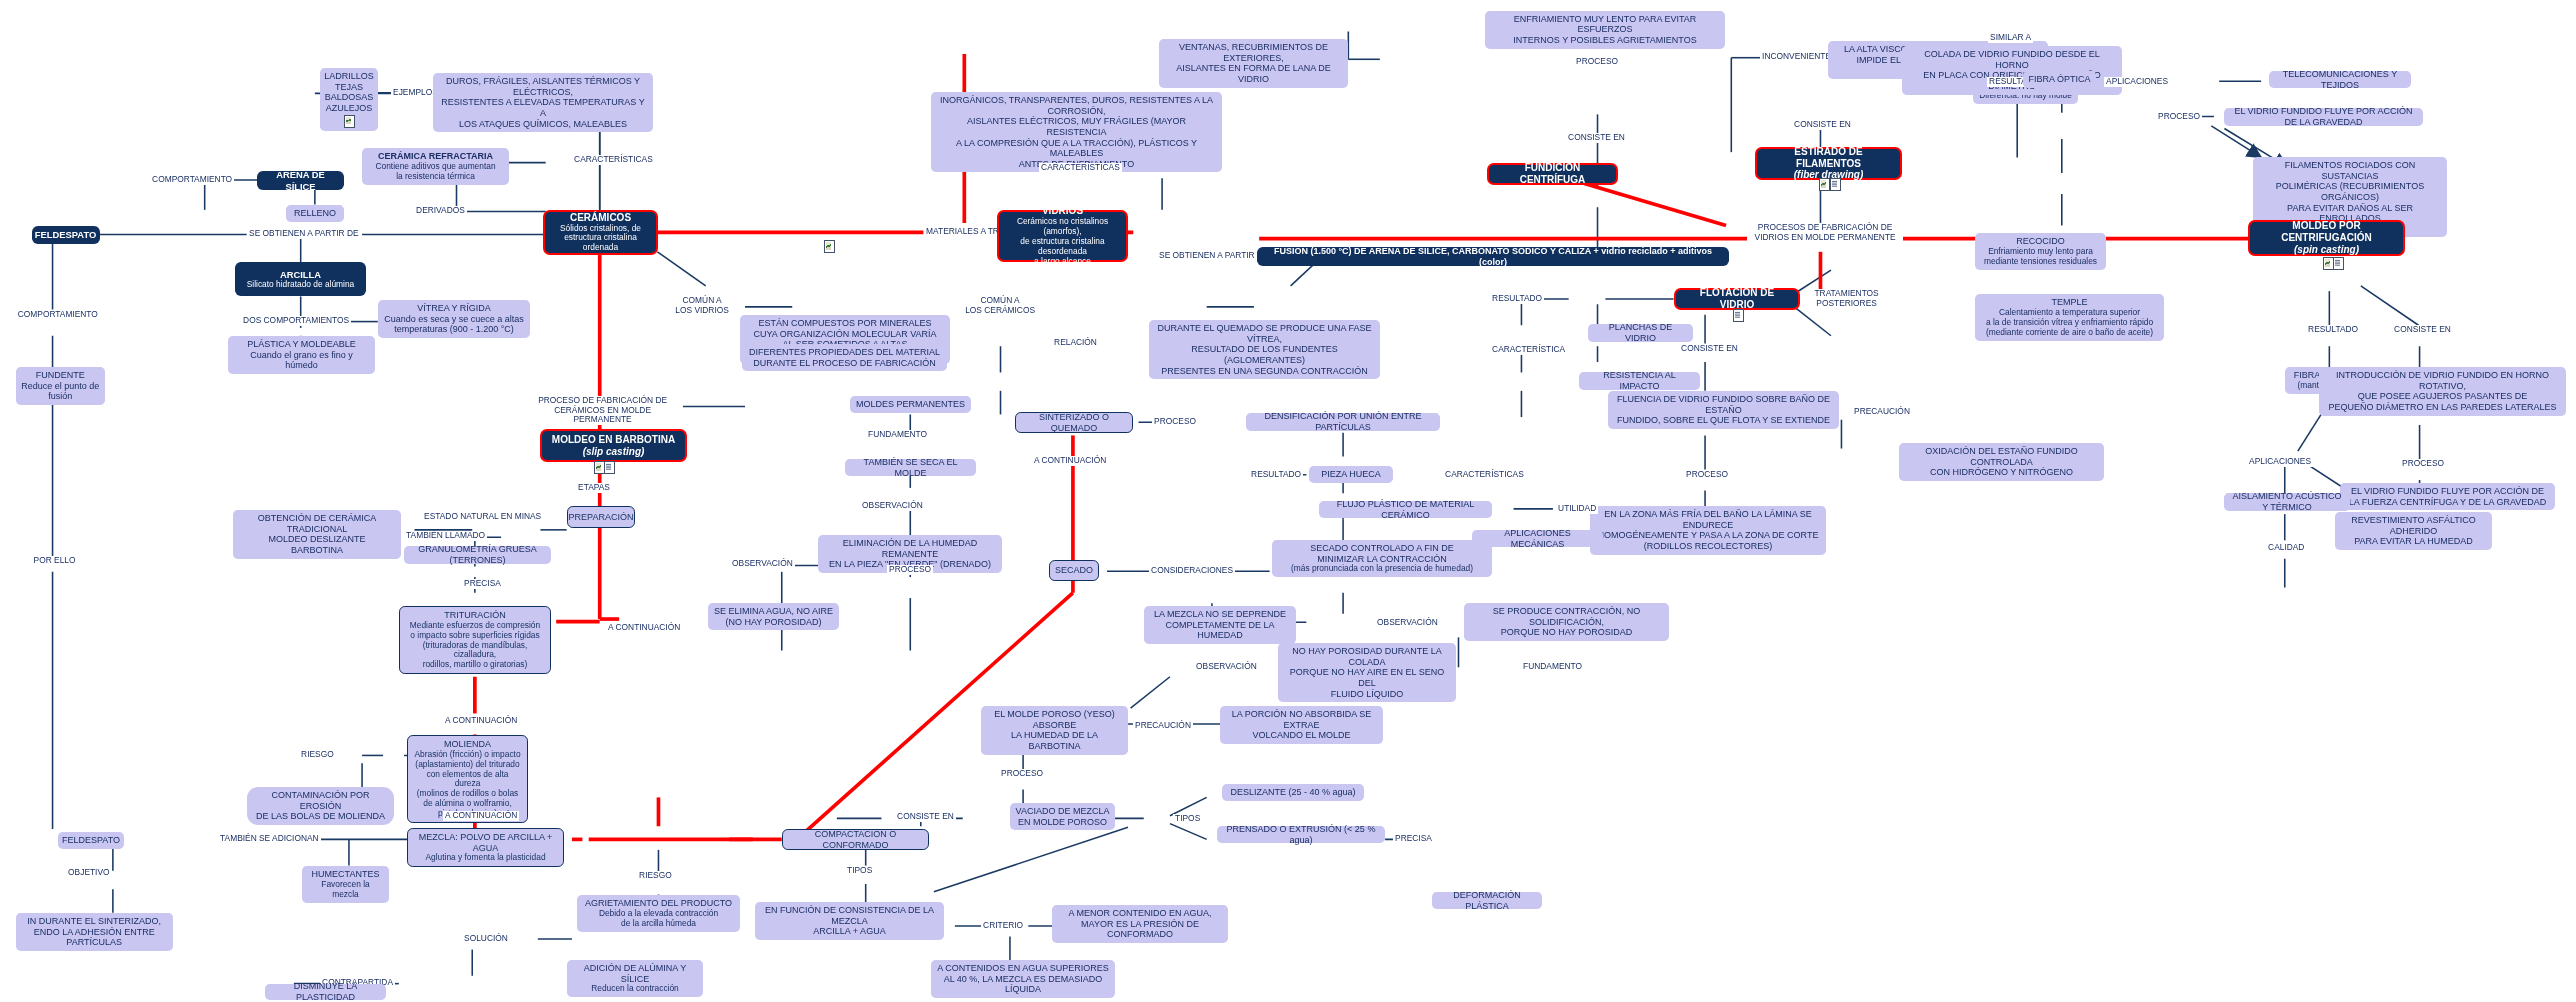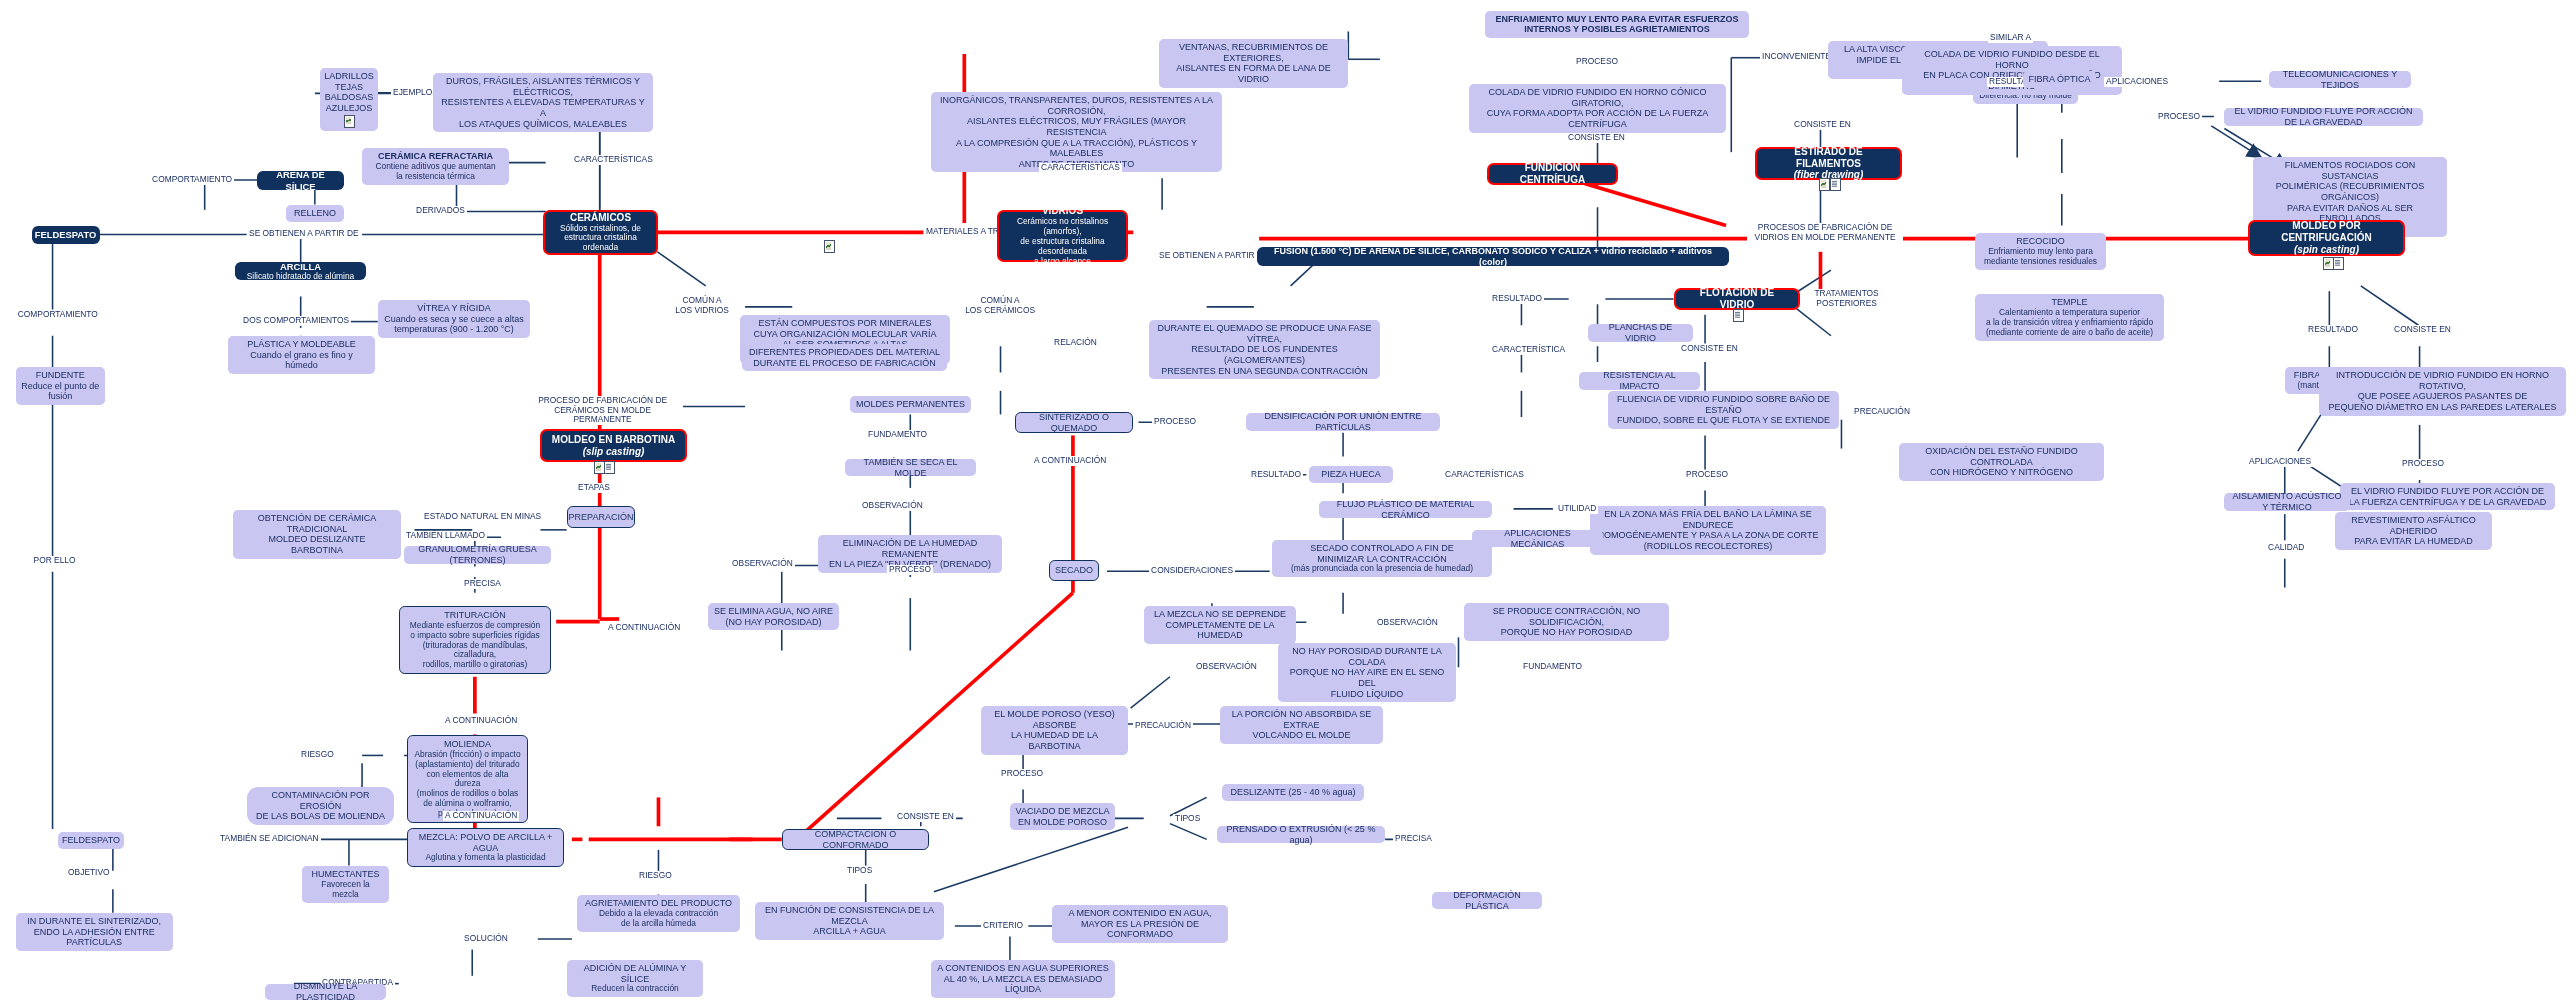--- a/index.html
+++ b/index.html
@@ -344,21 +344,21 @@
   <div class="node lav" style="left:286px;top:205px;width:58px;height:17px;">
     <span>RELLENO</span>
   </div>
   <div class="lbl" style="left:414px;top:206px;">DERIVADOS</div>
 
   <div class="node navy" style="left:31.5px;top:226px;width:68px;height:18px;">
     <span>FELDESPATO</span>
   </div>
   <div class="lbl" style="left:247px;top:229px;">SE OBTIENEN A PARTIR DE</div>
 
-  <div class="node navy" style="left:235px;top:262px;width:131px;height:18px;">
+  <div class="node navy" style="left:235px;top:262px;width:131px;height:34px;">
     <div class="ttl">ARCILLA</div>
     <div class="sub">Silicato hidratado de alúmina</div>
   </div>
   <div class="lbl" style="left:241px;top:316px;">DOS COMPORTAMIENTOS</div>
   <div class="lbl" style="left:15.7px;top:310px;">COMPORTAMIENTO</div>
 
   <div class="node lav" style="left:378px;top:300px;width:152px;">
     <div>VÍTREA Y RÍGIDA</div>
     <div>Cuando es seca y se cuece a altas</div>
     <div>temperaturas (900 - 1.200 °C)</div>
@@ -430,35 +430,31 @@
     <span>FUSIÓN (1.500 °C) DE ARENA DE SÍLICE, CARBONATO SÓDICO Y CALIZA + vidrio reciclado + aditivos (color)</span>
   </div>
 
   <div class="lbl" style="left:1052px;top:338px;">RELACIÓN</div>
   <div class="node lav" style="left:1149px;top:320px;width:231px;">
     <div>DURANTE EL QUEMADO SE PRODUCE UNA FASE VÍTREA,</div>
     <div>RESULTADO DE LOS FUNDENTES (AGLOMERANTES)</div>
     <div>PRESENTES EN UNA SEGUNDA CONTRACCIÓN</div>
   </div>
 
-  <div class="node lav" style="left:1485px;top:10.5px;width:264px;font-weight:bold;">
+  <div class="node lav" style="left:1485px;top:10.5px;width:240px;">
     <div>ENFRIAMIENTO MUY LENTO PARA EVITAR ESFUERZOS</div>
     <div>INTERNOS Y POSIBLES AGRIETAMIENTOS</div>
   </div>
   <div class="lbl" style="left:1574px;top:57px;">PROCESO</div>
   <div class="lbl" style="left:1760px;top:52px;">INCONVENIENTE</div>
   <div class="node lav" style="left:1828px;top:41px;width:220px;">
     <div>LA ALTA VISCOSIDAD DEL VIDRIO FUNDIDO</div>
     <div>IMPIDE EL MOLDEO DE GEOMETRÍAS COMPLEJAS</div>
   </div>
 
-  <div class="node lav" style="left:1469px;top:84px;width:257px;">
-    <div>COLADA DE VIDRIO FUNDIDO EN HORNO CÓNICO GIRATORIO,</div>
-    <div>CUYA FORMA ADOPTA POR ACCIÓN DE LA FUERZA CENTRÍFUGA</div>
-  </div>
   <div class="lbl" style="left:1566px;top:133px;">CONSISTE EN</div>
   <div class="node navyred" style="left:1487px;top:163px;width:131px;height:22px;">
     <span>FUNDICIÓN CENTRÍFUGA</span>
   </div>
 
   <div class="lbl" style="left:1792px;top:120px;">CONSISTE EN</div>
   <div class="node navyred" style="left:1755px;top:147px;width:147px;height:33px;">
     <div class="ttl">ESTIRADO DE FILAMENTOS</div>
     <div class="ital">(fiber drawing)</div>
   </div>

